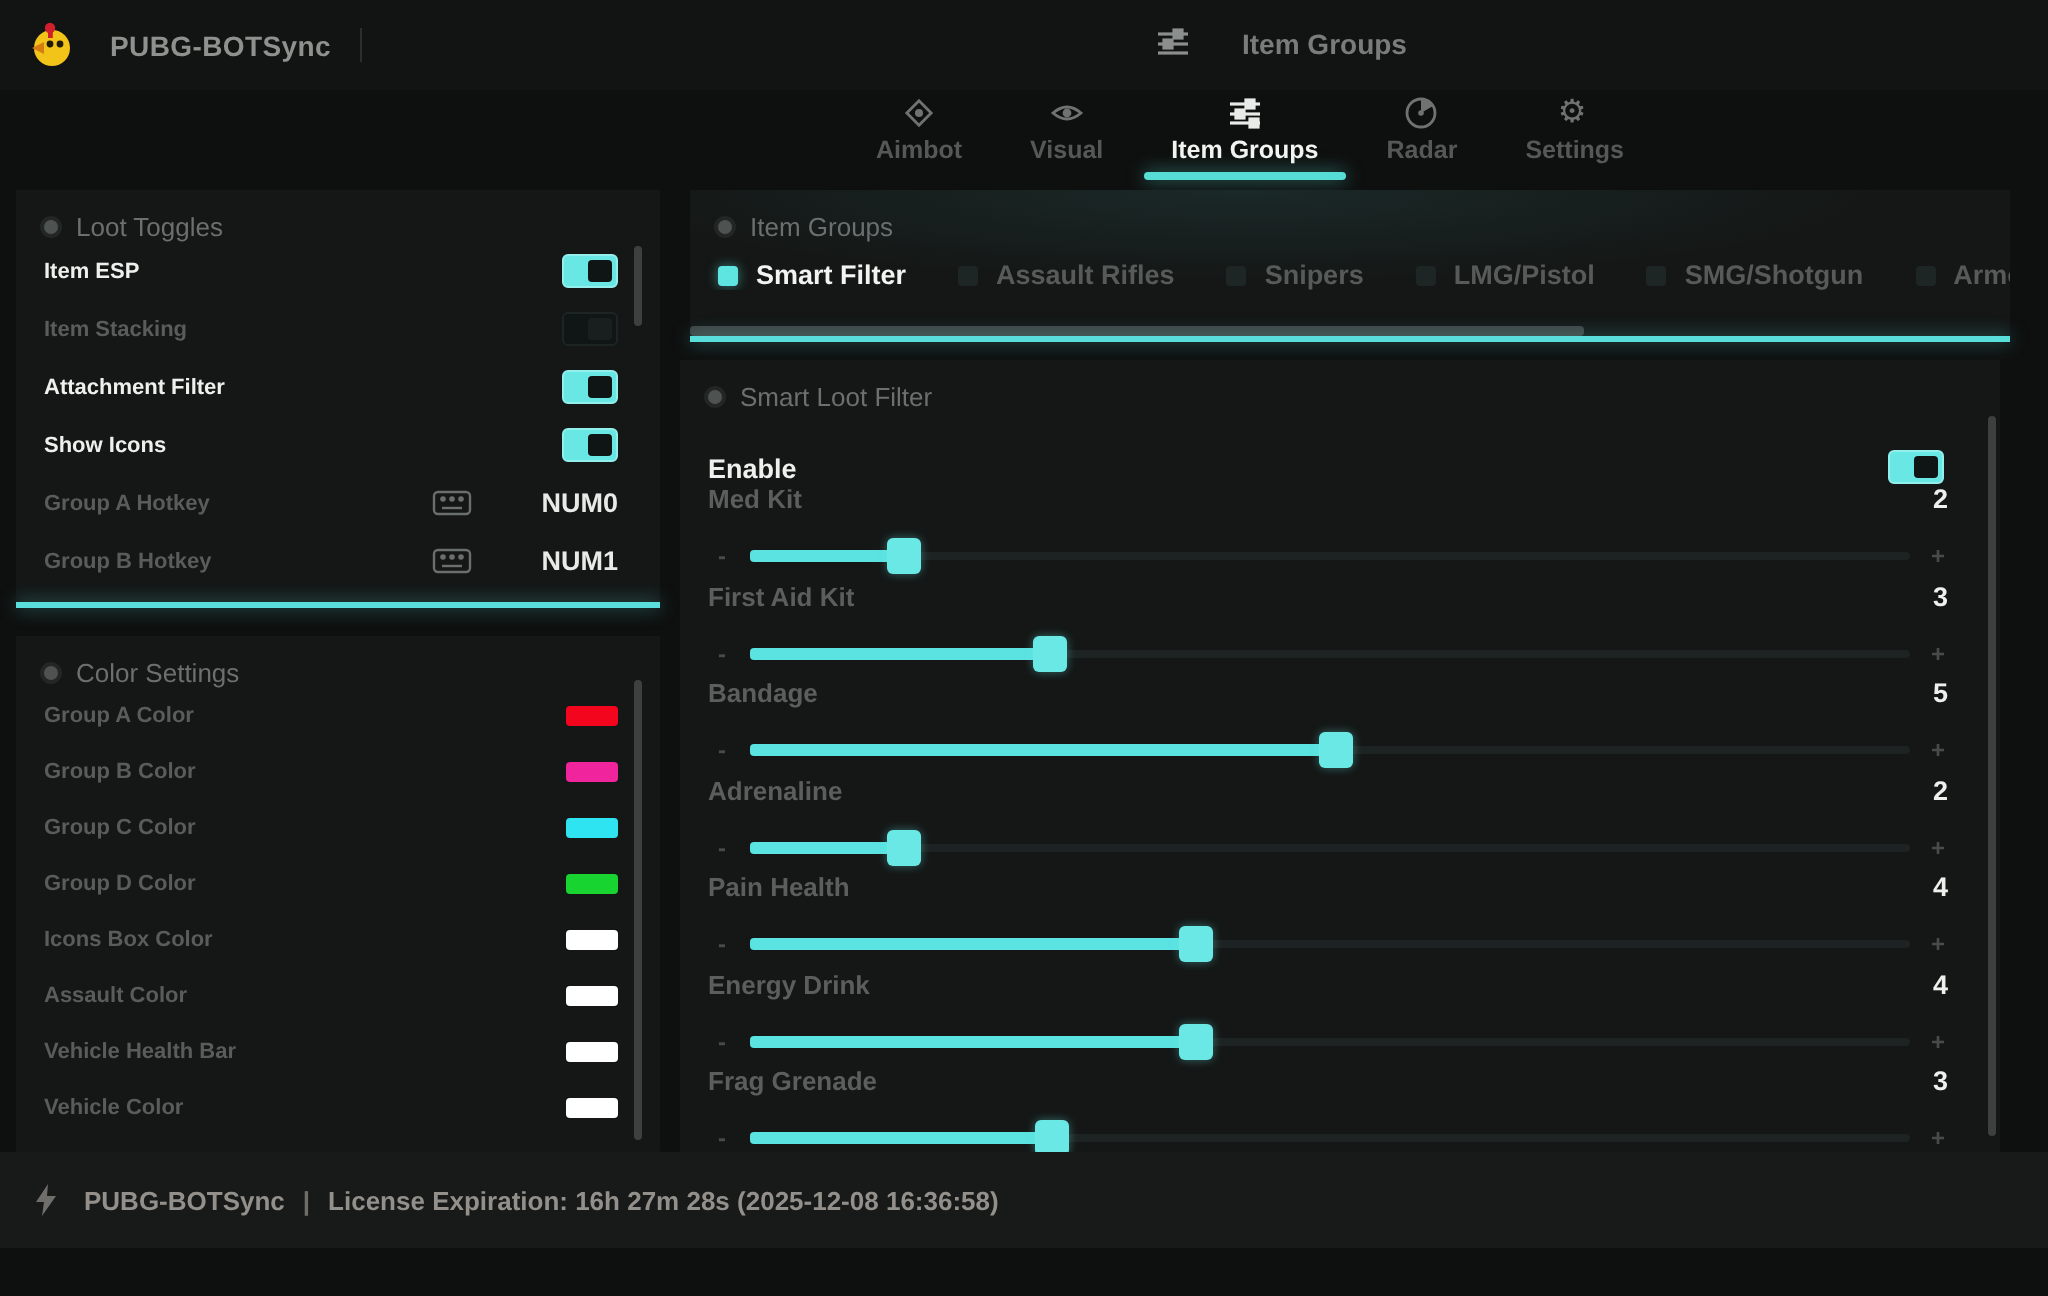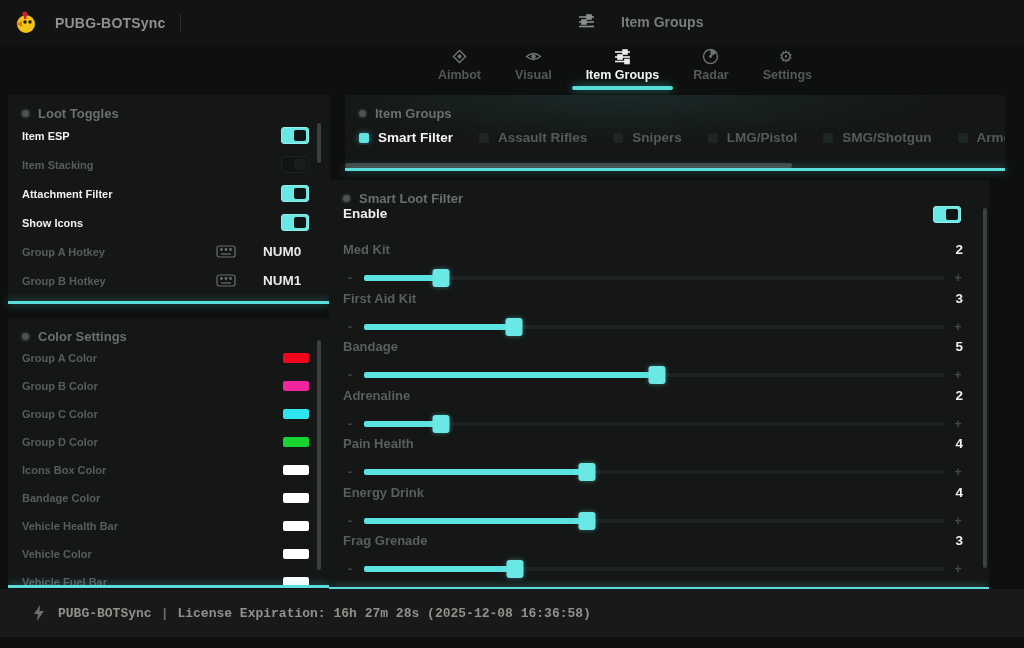--- a/index.html
+++ b/index.html
@@ -30,46 +30,46 @@
      background:#55ddd6; border-radius:2px; box-shadow:0 0 9px rgba(85,221,214,.55); }
   .nav-tab.active .underline { display:block; }
   .gear-glyph { font-size:16px; line-height:17px; }
 
   
   .panel { position:absolute; background:#141716; }
   #panel-loot   { left:8px;  top:95px;  width:322px; height:209px; }
   #panel-color  { left:8px;  top:318px; width:322px; height:270px; overflow:hidden; }
   #panel-groups { left:345px; top:95px; width:660px; height:76px;
      background:radial-gradient(ellipse 320px 46px at 42% 0%, rgba(72,168,168,.12), rgba(0,0,0,0)), #141716; }
-  #panel-filter { left:329px; top:180px; width:660px; height:410px; overflow:hidden; }
+  #panel-filter { left:340px; top:180px; width:660px; height:410px; overflow:hidden; }
 
   .cyan-line { position:absolute; left:0; bottom:0; width:100%; height:3px;
      background:#59dedb; box-shadow:0 0 9px rgba(89,222,219,.5); }
 
   .sec-head { display:flex; align-items:center; gap:9px; padding:10px 0 0 14px; height:26px; }
   .sec-dot { width:7px; height:7px; border-radius:50%; background:#4e5351; box-shadow:0 0 0 2px #222625; }
-  .sec-title { font-size:13px; font-weight:700; color:#6b706e; }
+  .sec-title { font-size:13px; font-weight:400; color:#6b706e; }
 
   
   .row { display:flex; align-items:center; justify-content:space-between; height:29px; padding:0 21px 0 14px; }
   .row-label { font-size:11px; font-weight:700; color:#eef0ee; }
   .row-label.dim { color:#585d5c; }
   .crow { height:28px; }
 
   
   .toggle { width:28px; height:17px; border-radius:3px; position:relative; cursor:pointer; }
   .toggle.on  { background:#68e7e4; border:1px solid #93efec; }
   .toggle.on::after  { content:""; position:absolute; right:2px; top:2px; width:12px; height:11px; background:#0f1514; border-radius:2px; }
   .toggle.off { background:#101615; border:1px solid #1d2524; }
   .toggle.off::after { content:""; position:absolute; right:2px; top:2px; width:12px; height:11px; background:#181f1e; border-radius:2px; }
 
   
   .hotkey-group { display:flex; align-items:center; gap:27px; }
   .kb-icon { width:20px; height:13px; color:#6a6f6d; }
-  .hotkey-value { font-size:13.5px; font-weight:700; color:#e8eae8; min-width:46px; }
+  .hotkey-value { font-size:13.5px; font-weight:700; color:#e8eae8; min-width:46px; text-align:right; }
 
   
   .swatch { width:26px; height:10px; border-radius:2px; cursor:pointer; }
 
   
   .vscroll { position:absolute; width:4px; border-radius:2px; background:#3c4140; }
   #vs-loot   { right:9px; top:28px; height:40px; }
   #vs-color  { right:9px; top:22px; height:230px; }
   #vs-filter { right:2px; top:28px; height:360px; }
   .hscroll-thumb { position:absolute; left:0; bottom:3px; height:5px; width:447px; background:#3f4443; border-radius:2px; }
@@ -77,36 +77,36 @@
   
   .gtabs { display:flex; align-items:center; gap:26px; padding:9px 0 0 14px; white-space:nowrap; overflow:hidden; }
   .gtab { display:flex; align-items:center; gap:9px; cursor:pointer; }
   .gtab-bullet { width:10px; height:10px; border-radius:2px; background:#1e2625; }
   .gtab-label { font-size:13.5px; font-weight:700; color:#565b59; }
   .gtab.active .gtab-bullet { background:#5ee5e2; box-shadow:0 0 6px rgba(94,229,226,.5); }
   .gtab.active .gtab-label { color:#f2f4f2; }
 
   
   #filter-body { padding:0 24px 0 14px; }
-  .enable-row { display:flex; align-items:flex-start; justify-content:space-between; height:36px; padding-right:4px; }
+  .enable-row { display:flex; align-items:flex-end; justify-content:space-between; height:36px; padding-right:4px; }
   .enable-label { font-size:13.5px; font-weight:700; color:#eef0ee; }
   .sgroup { height:48.5px; }
   .sgroup-top { display:flex; align-items:flex-start; justify-content:space-between; height:24px; }
   .slabel { font-size:13px; font-weight:700; color:#5a5f5d; }
   .svalue { font-size:13.5px; font-weight:700; color:#eef0ee; padding-right:2px; }
   .slider-row { display:flex; align-items:center; height:24px; }
   .sbtn { width:14px; text-align:center; font-size:12px; font-weight:700; color:#474c4b; cursor:pointer; line-height:24px; }
   .track { flex:1; height:4px; background:#1d2322; margin:0 7px; position:relative; border-radius:2px; cursor:pointer; }
   .tfill { position:absolute; left:0; top:-1px; height:6px; background:#5be3e1; border-radius:2px; }
   .thumb { position:absolute; top:50%; transform:translate(-50%,-50%); width:17px; height:18px;
            background:#6ae8e5; border-radius:3px; box-shadow:0 0 5px rgba(106,232,229,.4); cursor:grab; }
 
   
-  #statusbar { position:absolute; left:0; top:589px; width:1024px; height:48px; background:#181a19;
-               display:flex; align-items:center; padding-left:34px; gap:14px;font-family:Liberation Mono, monospace; }
+  #statusbar { position:absolute; left:0; top:576px; width:1024px; height:48px; background:#181a19;
+               display:flex; align-items:center; padding-left:18px; gap:14px; }
   .bolt { width:10px; height:16px; color:#6f6e6b; }
   .status-text { font-size:13px; font-weight:700; color:#93908c; }
   .status-text .sep { margin:0 9px; color:#6f6d6a; }
 </style>
 </head>
 <body>
 
 <div id="window">
 
   <div id="topbar">
@@ -247,21 +247,21 @@
     </div>
     <div class="row crow">
       <div class="row-label dim">Group D Color</div>
       <div class="swatch" style="background: rgb(23, 212, 48);"></div>
     </div>
     <div class="row crow">
       <div class="row-label dim">Icons Box Color</div>
       <div class="swatch" style="background: rgb(255, 255, 255);"></div>
     </div>
     <div class="row crow">
-      <div class="row-label dim">Bandage Color</div>
+      <div class="row-label dim">Assault Color</div>
       <div class="swatch" style="background: rgb(255, 255, 255);"></div>
     </div>
     <div class="row crow">
       <div class="row-label dim">Vehicle Health Bar</div>
       <div class="swatch" style="background: rgb(255, 255, 255);"></div>
     </div>
     <div class="row crow">
       <div class="row-label dim">Vehicle Color</div>
       <div class="swatch" style="background: rgb(255, 255, 255);"></div>
     </div>

